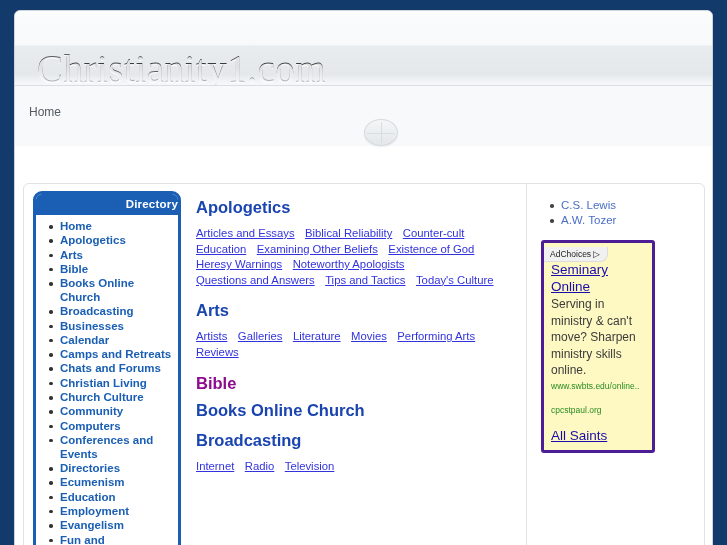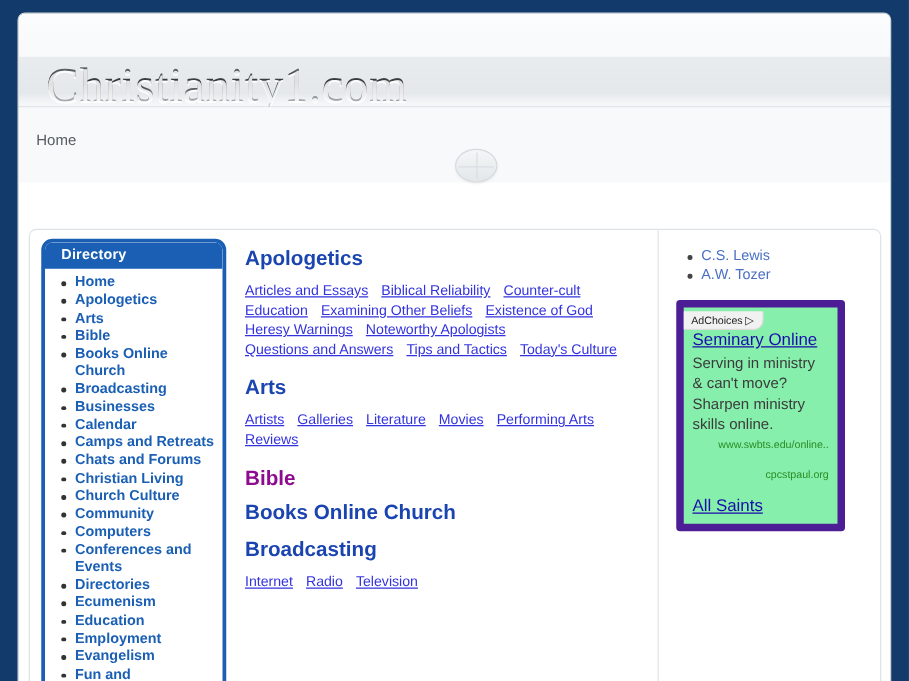--- a/index.html
+++ b/index.html
@@ -110,20 +110,21 @@
     background: #ffffff;
     overflow: hidden;
   }
   #dir-title {
     background: #1a5fb4;
     color: #ffffff;
     font-size: 11.5px;
     font-weight: bold;
     padding: 4px 0 5px 13px;
     letter-spacing: 0.2px;
+    text-align: right;
   }
   #dir-list {
     list-style: none;
     margin: 5px 0 0 0;
     padding: 0 4px 0 24px;
   }
   #dir-list li {
     position: relative;
     font-size: 11.5px;
     font-weight: bold;
@@ -187,24 +188,24 @@
   }
   #people-list li::before {
     content: "";
     position: absolute;
     left: -11px; top: 6px;
     width: 3.5px; height: 3.5px;
     border-radius: 50%;
     background: #444;
   }
   #ad-box {
-    width: 135px;
-    border: 6px solid #4c1d95;
+    width: 114px;
+    border: 3px solid #4c1d95;
     border-radius: 3px;
-    background: #86efac;
+    background: #fef9c3;
     padding: 0 0 6px 0;
   }
   #adchoices {
     display: inline-block;
     background: #f1f1f1;
     border-bottom: 1px solid #dcdcdc;
     border-right: 1px solid #dcdcdc;
     border-bottom-right-radius: 8px;
     font-size: 8.5px;
     color: #222;
@@ -232,21 +233,20 @@
     color: #3b3b3b;
     line-height: 16.5px;
     margin: 0 0 1px 0;
   }
   .ad-url {
     font-size: 8.5px;
     color: #2a8c23;
     line-height: 12px;
     margin: 0 0 12px 0;
     word-break: break-all;
-    text-align: right;
   }
   .ad-unit.last .ad-title { margin-bottom: 0; }
 </style>
 </head>
 <body>
 
 <div id="page-frame">
 
   <div id="banner">
     <div id="site-logo">Christianity1.com</div>

